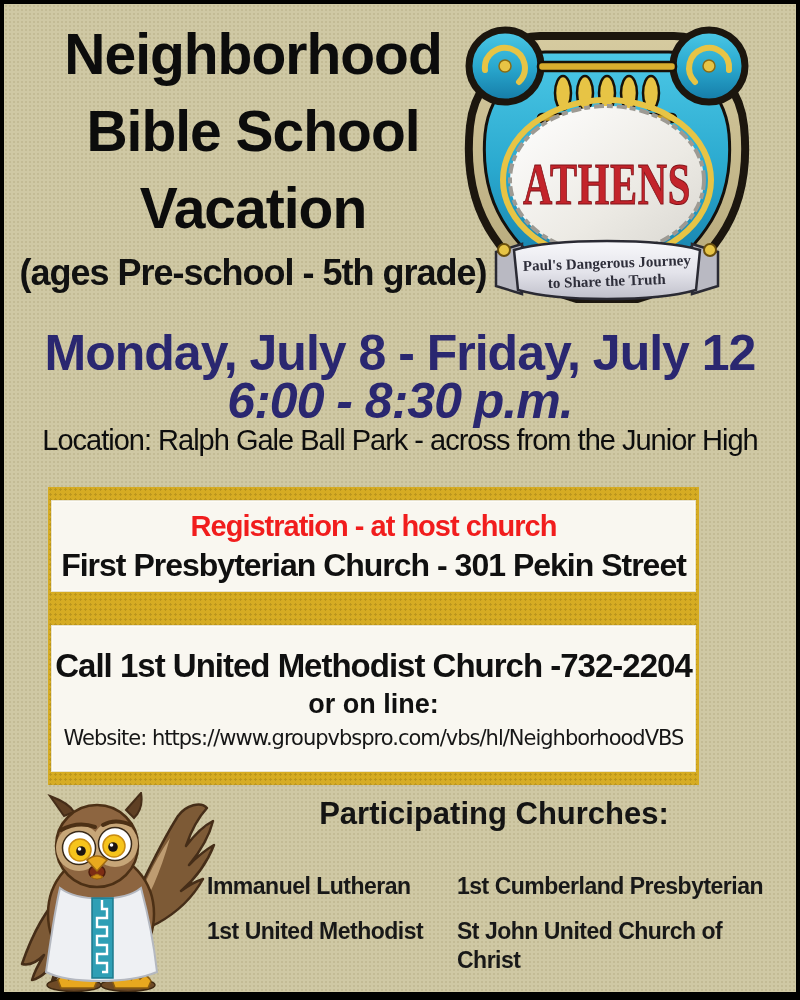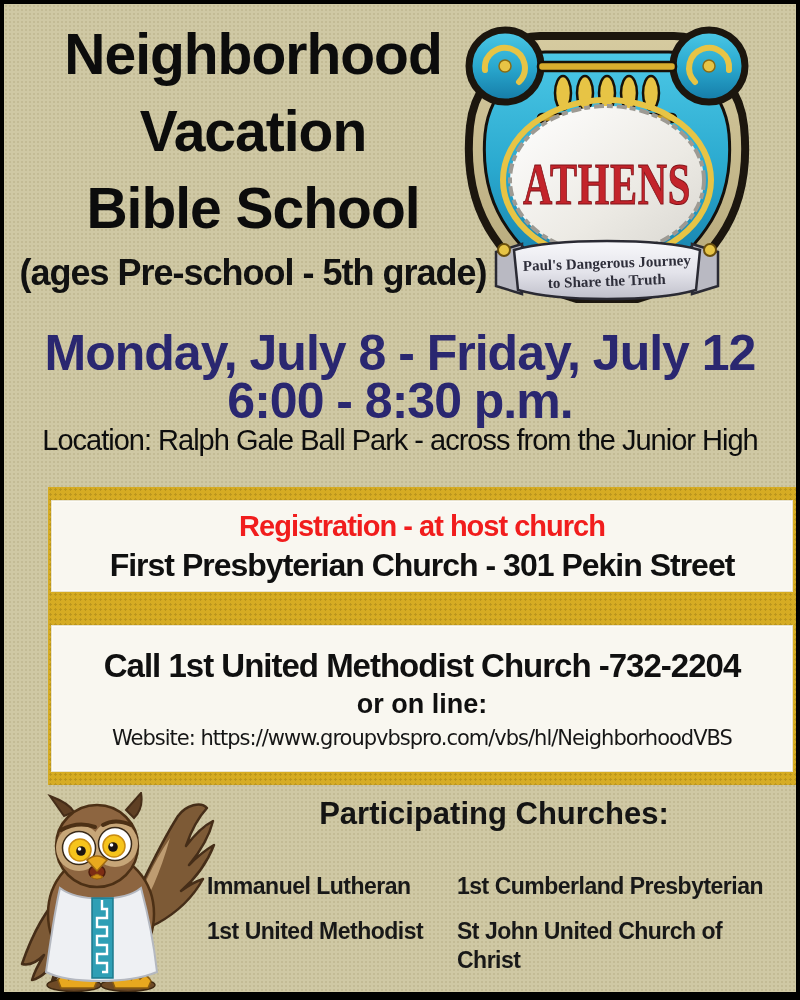--- a/index.html
+++ b/index.html
@@ -31,28 +31,28 @@
   
   .logo-wrap { position:absolute; right:34px; top:4px; width:310px; height:308px; }
 
   
   .schedule {
     position:absolute; left:0; top:324px; width:100%; text-align:center;
   }
   .sched-dates, .sched-time {
     color:#2a2770; font-size:50px; font-weight:700; letter-spacing:-1px; line-height:50px;
   }
-  .sched-time { line-height:46px; }
+  .sched-time { line-height:46px;font-style:italic; }
   .sched-location {
     margin-top:0; color:#0d0d0d; font-size:29px; font-weight:400; letter-spacing:-1px;
   }
 
   
   .goldbox {
-    position:absolute; left:44px; top:483px; width:748px; height:298px;
+    position:absolute; left:44px; top:483px; width:651px; height:298px;
     background-color:#d6ac23;
     background-image:radial-gradient(#bb961e 1.1px, transparent 1.1px);
     background-size:5px 5px;
     padding:13px 3px;
     display:flex; flex-direction:column; gap:33px;
   }
   .white-panel {
     background:#f9f7f0;
     border:1px solid #e8e2cd;
     box-shadow:0 0 0 1px #fdfcf7 inset;
@@ -79,22 +79,22 @@
     font-size:23px; font-weight:700; color:#181818; letter-spacing:-0.5px; line-height:29px;
   }
 </style>
 </head>
 <body>
 
 <div class="page">
 
   <div class="title-block">
     <div class="title-line">Neighborhood</div>
+    <div class="title-line">Bible School</div>
     <div class="title-line">Vacation</div>
-    <div class="title-line">Bible School</div>
     <div class="subtitle">(ages Pre-school - 5th grade)</div>
   </div>
 
   <div class="logo-wrap">
     <svg width="310" height="308" viewBox="0 0 310 308">
       <defs>
         <linearGradient id="blueGrad" x1="0" y1="0" x2="0" y2="1">
           <stop offset="0" stop-color="#4cc8e6"></stop>
           <stop offset="0.5" stop-color="#2aa9cf"></stop>
           <stop offset="1" stop-color="#147aa6"></stop>

